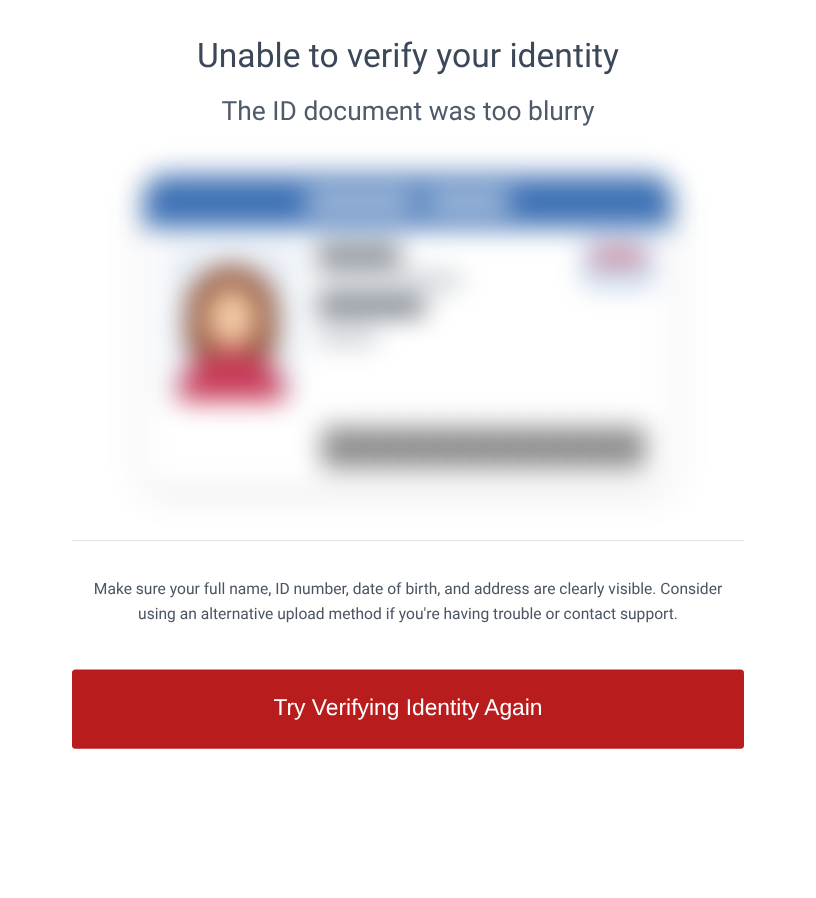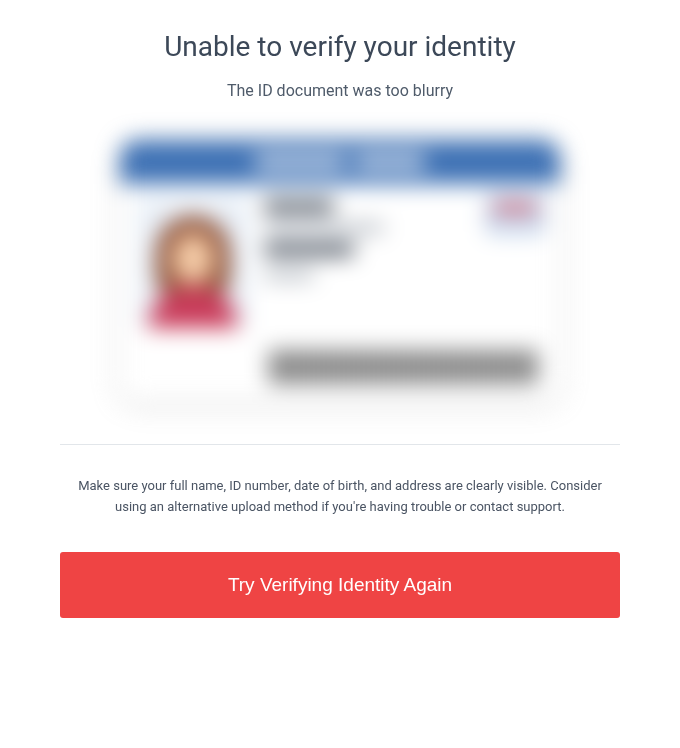--- a/index.html
+++ b/index.html
@@ -18,21 +18,21 @@
       padding: 30px 60px 40px 60px;
     }
     .heading {
       font-size: 28px;
       font-weight: 400;
       color: #3c4858;
       text-align: center;
       margin-bottom: 18px;
     }
     .subheading {
-      font-size: 16px;
+      font-size: 22px;
       color: #4f5b6a;
       text-align: center;
       margin-bottom: 30px;
     }
     .id-illustration {
       width: 480px;
       height: 280px;
       position: relative;
       filter: blur(11px);
       margin-bottom: 34px;
@@ -168,21 +168,21 @@
       font-size: 13px;
       line-height: 1.65;
       color: #4a5463;
       text-align: center;
       margin-bottom: 34px;
       max-width: 540px;
     }
     .action-button {
       width: 100%;
       max-width: 560px;
-      background: #ef4444;
+      background: #b91c1c;
       color: #ffffff;
       font-size: 19px;
       font-weight: 500;
       border: none;
       border-radius: 3px;
       padding: 22px 0;
       cursor: pointer;
       text-align: center;
     }
   </style>

